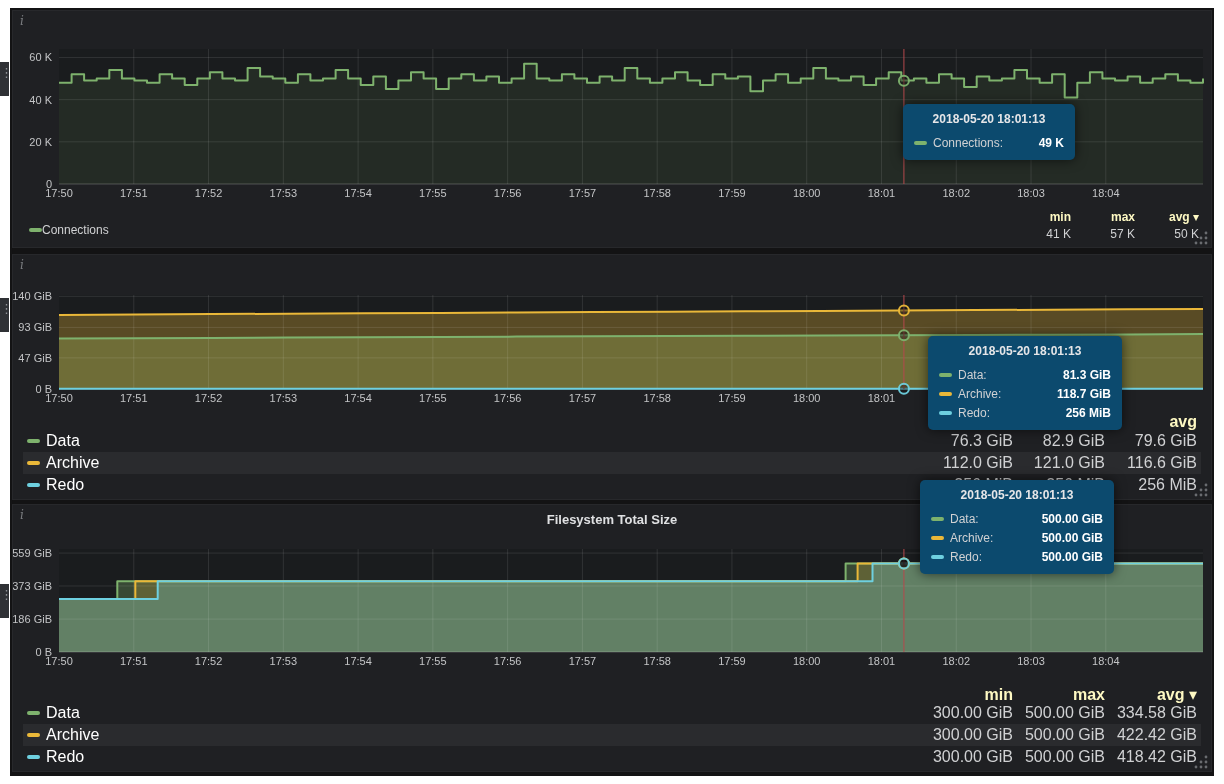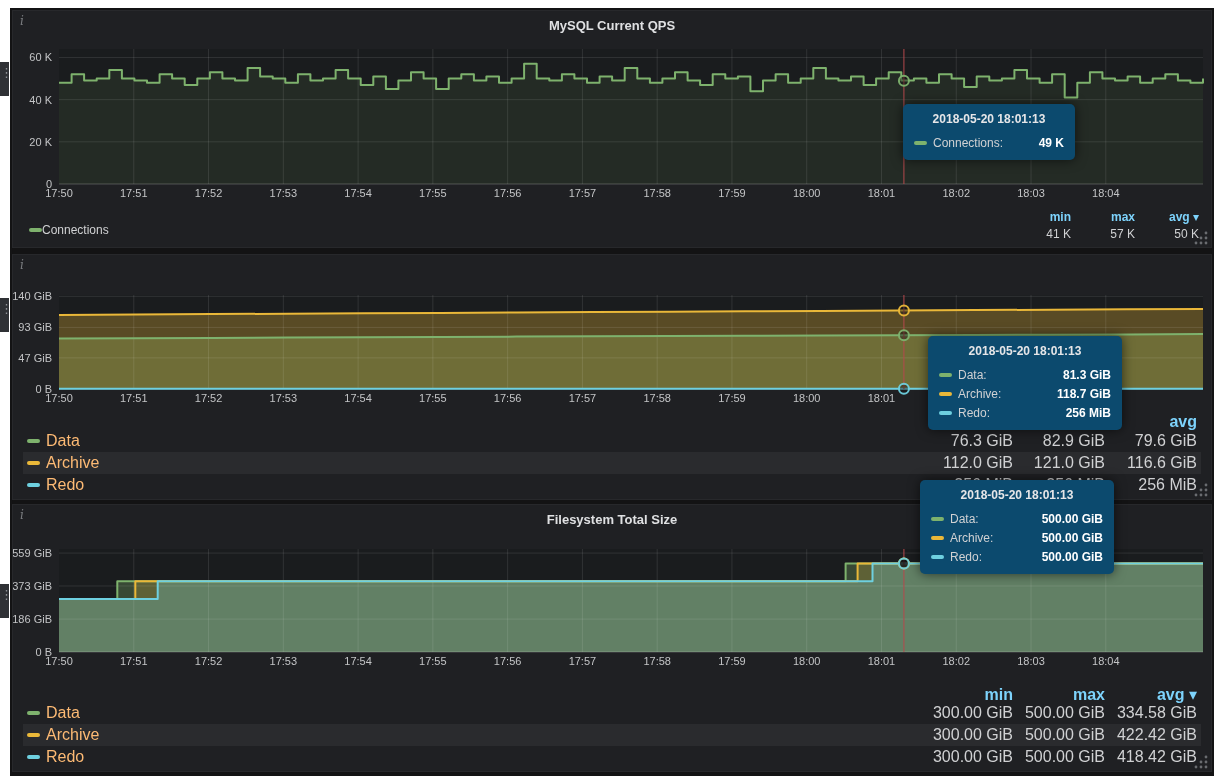--- a/index.html
+++ b/index.html
@@ -9,29 +9,29 @@
   #panel-0{top:2px;height:238px;}
   #panel-1{top:246px;height:246px;}
   #panel-2{top:496px;height:268px;}
   .panel-title{margin:0;padding-top:7px;text-align:center;font-size:13px;font-weight:bold;color:#dfe0e2;height:19px;cursor:pointer;}
   .info-icon{position:absolute;left:7px;top:3px;font-family:"DejaVu Serif",serif;font-style:italic;font-size:12px;color:#7b7d80;cursor:pointer;}
   svg.graph{position:absolute;left:0;top:26px;display:block;}
   
   .series-inline{position:absolute;left:16px;bottom:10px;display:flex;align-items:center;font-size:12px;color:#d0d1d3;cursor:pointer;}
   .sw{display:inline-block;width:13px;height:4px;border-radius:2px;}
   .stats-mini{position:absolute;right:12px;bottom:6px;display:grid;grid-template-columns:repeat(3,64px);row-gap:3px;text-align:right;font-size:12px;}
-  .hdr{color:#7dd3fc;font-weight:bold;cursor:pointer;}
+  .hdr{color:#fef9c3;font-weight:bold;cursor:pointer;}
   .val{color:#d0d1d3;}
   
   .legend-table{position:absolute;left:10px;right:10px;bottom:3px;font-size:16px;}
   .lg-row{display:grid;grid-template-columns:1fr 92px 92px 92px;align-items:center;height:22px;padding:0 4px;}
   .lg-row.head{height:17px;}
   .lg-row .right{text-align:right;}
   .lg-row.striped{background:rgba(255,255,255,0.05);}
-  .lg-label{display:flex;align-items:center;gap:6px;color:#fdba74;cursor:pointer;}
+  .lg-label{display:flex;align-items:center;gap:6px;color:#ffffff;cursor:pointer;}
   
   .gtooltip{position:absolute;z-index:20;background:#0c4a6e;border-radius:5px;padding:8px 11px;box-shadow:0 0 12px rgba(0,0,0,0.6);font-size:12px;color:#d0d1d3;min-width:150px;}
   .tt-time{text-align:center;font-weight:bold;color:#e6e6e8;margin-bottom:7px;white-space:nowrap;}
   .tt-item{display:flex;align-items:center;gap:6px;height:19px;white-space:nowrap;}
   .tt-value{margin-left:auto;font-weight:bold;color:#ffffff;padding-left:14px;}
   #tt-0{left:903px;top:104px;}
   #tt-1{left:928px;top:336px;min-width:172px;}
   #tt-2{left:920px;top:480px;min-width:172px;}
   
   .side-tab{position:absolute;left:0;width:9px;height:34px;background:#2f3135;color:#8d9094;font-size:13px;line-height:11px;text-align:center;cursor:grab;}
@@ -39,21 +39,20 @@
   #tab-0{top:62px;} #tab-1{top:298px;} #tab-2{top:584px;}
   .resize-handle{position:absolute;right:2px;bottom:2px;width:15px;height:15px;cursor:nwse-resize;}
 </style>
 </head>
 <body>
 
 <div class="dash">
 
   <section class="panel" id="panel-0">
     <span class="info-icon">i</span>
-    <h2 class="panel-title">MySQL Current QPS</h2>
     <svg class="graph" id="chart-0" width="1200" height="164" viewBox="0 0 1200 164">
         <rect x="46" y="12" width="1144" height="135" fill="#1a1c1e"></rect>
         <path d="M 46.0 45.8 H 58.6 V 37.3 H 71.1 V 43.6 H 83.7 V 41.5 H 96.3 V 33.1 H 108.9 V 41.5 H 121.4 V 43.6 H 134.0 V 45.8 H 146.6 V 37.3 H 159.1 V 41.5 H 171.7 V 47.9 H 184.3 V 41.5 H 196.9 V 35.2 H 209.4 V 41.5 H 222.0 V 43.6 H 234.6 V 31.0 H 247.1 V 39.4 H 259.7 V 41.5 H 272.3 V 45.8 H 284.9 V 37.3 H 297.4 V 43.6 H 310.0 V 41.5 H 322.6 V 33.1 H 335.1 V 41.5 H 347.7 V 47.9 H 360.3 V 39.4 H 372.9 V 52.1 H 385.4 V 43.6 H 398.0 V 35.2 H 410.6 V 41.5 H 423.1 V 52.1 H 435.7 V 41.5 H 448.3 V 37.3 H 460.9 V 43.6 H 473.4 V 39.4 H 486.0 V 45.8 H 498.6 V 41.5 H 511.1 V 26.8 H 523.7 V 41.5 H 536.3 V 43.6 H 548.9 V 37.3 H 561.4 V 41.5 H 574.0 V 45.8 H 586.6 V 39.4 H 599.1 V 43.6 H 611.7 V 31.0 H 624.3 V 41.5 H 636.9 V 45.8 H 649.4 V 41.5 H 662.0 V 35.2 H 674.6 V 43.6 H 687.1 V 47.9 H 699.7 V 37.3 H 712.3 V 41.5 H 724.9 V 39.4 H 737.4 V 54.2 H 750.0 V 43.6 H 762.6 V 37.3 H 775.1 V 45.8 H 787.7 V 41.5 H 800.3 V 31.0 H 812.9 V 41.5 H 825.4 V 43.6 H 838.0 V 39.4 H 850.6 V 47.9 H 863.1 V 41.5 H 875.7 V 35.2 H 888.3 V 43.6 H 900.9 V 41.5 H 913.4 V 45.8 H 926.0 V 37.3 H 938.6 V 41.5 H 951.1 V 50.0 H 963.7 V 39.4 H 976.3 V 43.6 H 988.9 V 41.5 H 1001.4 V 33.1 H 1014.0 V 41.5 H 1026.6 V 45.8 H 1039.1 V 37.3 H 1051.7 V 60.5 H 1064.3 V 45.8 H 1076.9 V 35.2 H 1089.4 V 41.5 H 1102.0 V 43.6 H 1114.6 V 39.4 H 1127.1 V 45.8 H 1139.7 V 41.5 H 1152.3 V 37.3 H 1164.9 V 43.6 H 1177.4 V 45.8 H 1190.0 V 41.5 H 1190.0 V 147 H 46 Z" fill="#7eb26d" fill-opacity="0.1" stroke="none"></path>
         <g stroke="rgba(255,255,255,0.10)" stroke-width="1">
           <line x1="46" x2="1190" y1="104.8125" y2="104.8125"></line>
           <line x1="46" x2="1190" y1="62.625" y2="62.625"></line>
           <line x1="46" x2="1190" y1="20.4375" y2="20.4375"></line>
           <line x1="120.77124183006535" x2="120.77124183006535" y1="12" y2="147"></line>
           <line x1="195.5424836601307" x2="195.5424836601307" y1="12" y2="147"></line>
           <line x1="270.3137254901961" x2="270.3137254901961" y1="12" y2="147"></line>

